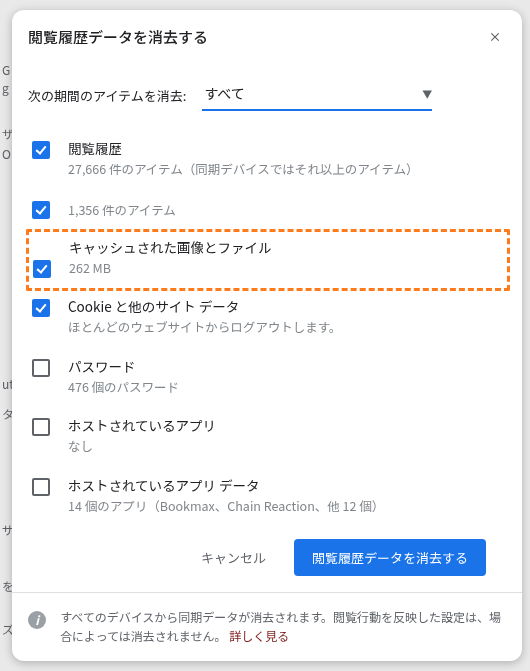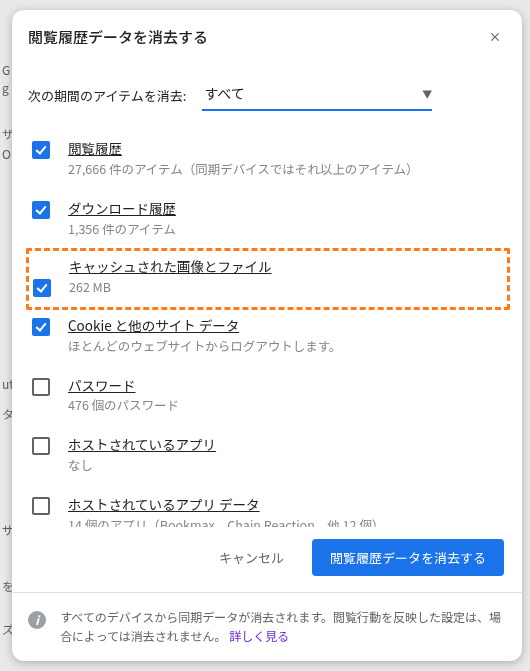--- a/index.html
+++ b/index.html
@@ -118,34 +118,33 @@
     border: solid #fff;
     border-width: 0 2.4px 2.4px 0;
     transform: rotate(40deg);
     margin-top: -2px;
   }
   .txt { flex: 1; }
   .t-title {
     font-size: 13.5px;
     color: #202124;
     line-height: 1.4;
-    text-decoration: underline;
   }
   .t-desc {
     font-size: 12.5px;
     color: #80868b;
     line-height: 1.5;
     margin-top: 2px;
   }
 
   .actions {
     display: flex;
     justify-content: flex-end;
     gap: 10px;
-    padding: 12px 18px 16px 18px;
+    padding: 12px 36px 16px 18px;
     align-items: flex-end;
   }
   .btn {
     font-size: 13px;
     padding: 9px 18px;
     border-radius: 4px;
     cursor: pointer;
     border: none;
     background: transparent;
     font-family: inherit;
@@ -174,21 +173,21 @@
     font-weight: bold;
     flex-shrink: 0;
     margin-top: 4px;
   }
   .footer-text {
     font-size: 12px;
     color: #5f6368;
     line-height: 1.6;
   }
   .footer-text a {
-    color: #6d28d9;
+    color: #7f1d1d;
     text-decoration: none;
     cursor: pointer;
   }
 </style>
 </head>
 <body>
 
 <div class="bg-hints">
   <span style="top:64px">G</span>
   <span style="top:82px">g</span>
@@ -224,21 +223,20 @@
       <div class="item">
         <div class="cb checked"></div>
         <div class="txt">
           <div class="t-title">閲覧履歴</div>
           <div class="t-desc">27,666 件のアイテム（同期デバイスではそれ以上のアイテム）</div>
         </div>
       </div>
       <div class="item">
         <div class="cb checked"></div>
         <div class="txt">
-          <div class="t-title">ダウンロード履歴</div>
           <div class="t-desc">1,356 件のアイテム</div>
         </div>
       </div>
       <div class="item highlighted">
         <div class="cb checked"></div>
         <div class="txt">
           <div class="t-title">キャッシュされた画像とファイル</div>
           <div class="t-desc">262 MB</div>
         </div>
       </div>

